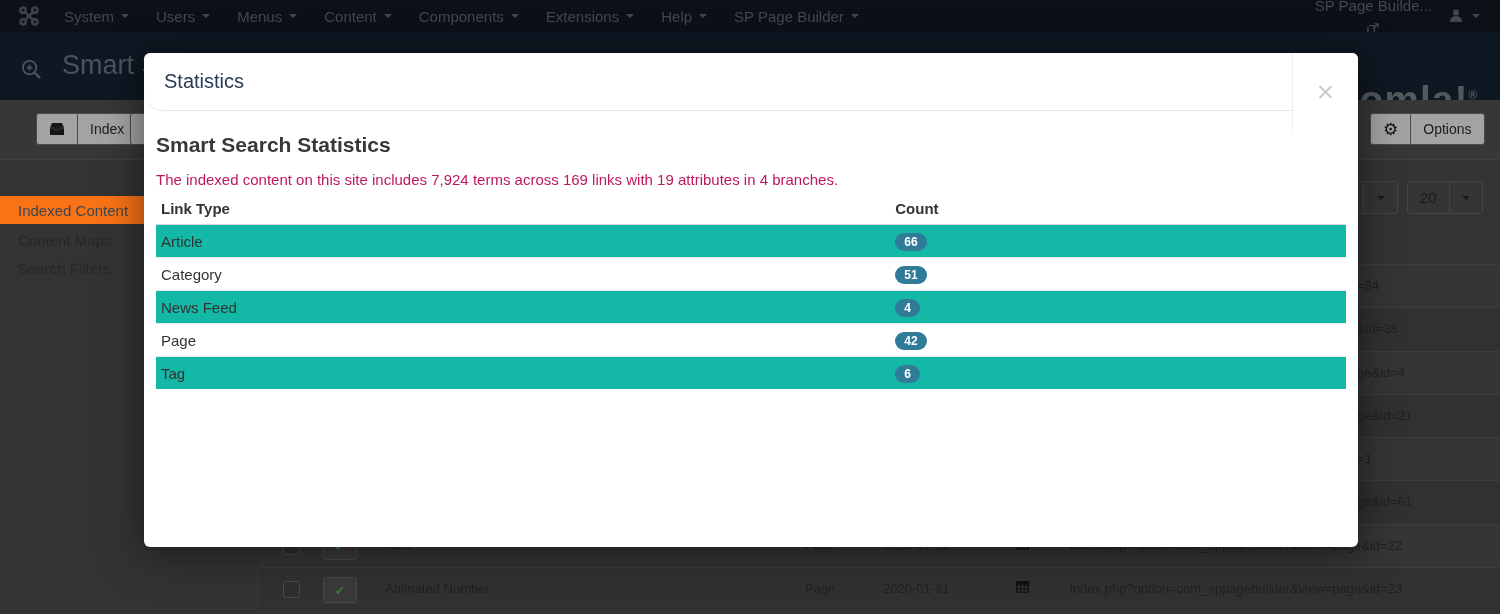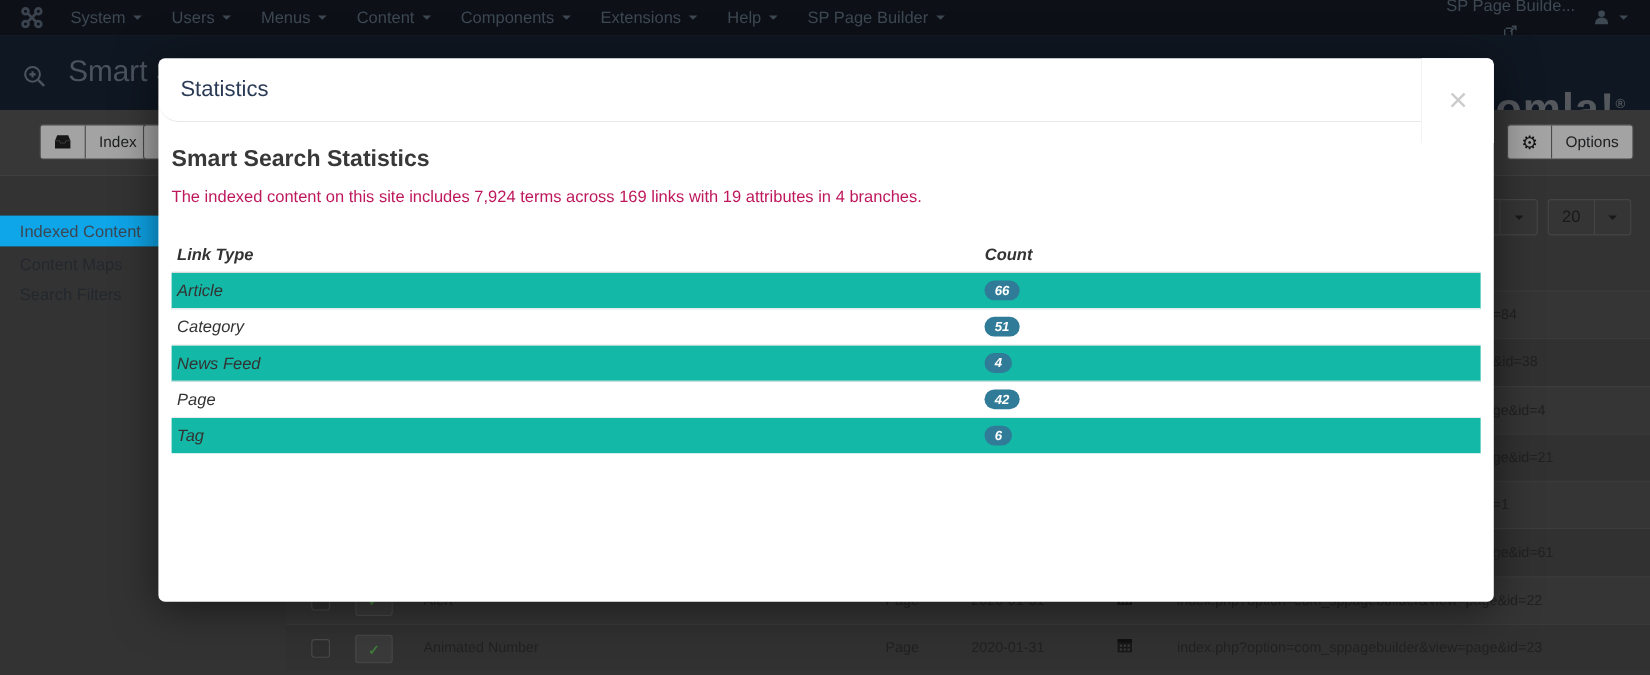--- a/index.html
+++ b/index.html
@@ -35,21 +35,21 @@
   .greenmark::before{content:"\2714";}
 
   .workspace{position:absolute;left:0;top:160px;width:1500px;height:454px;background:#333333;}
 
   .select{position:absolute;display:flex;height:33px;border:1px solid #454545;border-radius:3px;background:#353535;box-sizing:border-box;color:#191919;font-size:15px;}
   .select .val{display:flex;align-items:center;justify-content:center;padding:0 12px;}
   .select .car{display:flex;align-items:center;justify-content:center;width:33px;border-left:1px solid #454545;}
   .select .car .caret{border-top-color:#191919;}
 
   .side-item{position:absolute;left:0;width:260px;height:28px;display:flex;align-items:center;padding-left:18px;box-sizing:border-box;font-size:15px;color:#24282d;cursor:default;}
-  .side-item.active{background:#0ea5e9;color:#3b4754;}
+  .side-item.active{background:#f97316;color:#3b4754;}
 
   .bg-rows{position:absolute;left:260px;top:104px;width:1240px;height:350px;}
   .bg-row{position:relative;height:43.3px;border-top:1px solid #3d3d3d;box-sizing:border-box;font-size:13px;color:#212121;}
   .bg-row:nth-child(odd){background:#353535;}
   .bg-row:nth-child(even){background:#313131;}
   .frag{position:absolute;left:1097px;top:13px;white-space:nowrap;}
   .cb{position:absolute;left:23px;top:13px;width:15px;height:15px;border:1px solid #4a4a4a;border-radius:3px;background:#2f2f2f;}
   .rowbtn{position:absolute;left:63px;top:9px;width:32px;height:24px;border:1px solid #4a4a4a;border-radius:3px;background:#3a3a3a;display:flex;align-items:center;justify-content:center;}
   .rowbtn .chk{color:#3e7a3c;font-size:13px;}
   .rowbtn .chk::before{content:"\2713";font-weight:bold;}
@@ -62,21 +62,21 @@
   
   .modal{position:absolute;left:144px;top:53px;width:1214px;height:494px;background:#ffffff;border-radius:6px;
          box-shadow:0 6px 40px rgba(0,0,0,0.5);}
   .modal-header{position:relative;height:58px;border-bottom:1px solid #e9e9e9;display:flex;align-items:center;padding-left:20px;box-sizing:border-box;border-radius:19px;}
   .modal-title{font-size:20px;color:#2a3a55;font-weight:500;}
   .modal-close{position:absolute;top:0;right:0;width:65px;height:77px;background:#fff;border-left:1px solid #ececec;border-top-right-radius:6px;
                display:flex;align-items:center;justify-content:center;font-size:30px;color:#cccccc;cursor:pointer;line-height:1;}
   .modal-body{padding:4px 12px 0 12px;}
   .stats-heading{margin:18px 0 0 0;font-size:21px;font-weight:bold;color:#383838;}
   .stats-summary{margin:14px 0 0 0;font-size:15px;color:#be185d;}
-  .stats-table{width:100%;border-collapse:collapse;margin-top:28px;font-size:15px;color:#333333;font-style:italic;}
+  .stats-table{width:100%;border-collapse:collapse;margin-top:5px;font-size:15px;color:#333333;}
   .stats-table th{text-align:left;font-weight:bold;padding:7px 5px;border-bottom:1px solid #d8d8d8;}
   .stats-table th.col-type{width:61.7%;}
   .stats-table td{padding:6px 5px;border-top:1px solid #ebebeb;height:20px;}
   .stats-table tr.stripe td{background:#14b8a6;}
   .stats-table tr.total-row td{font-weight:bold;}
   .badge{display:inline-block;background:#2f7b98;color:#ffffff;font-size:12px;font-weight:bold;
          padding:3px 9px;border-radius:11px;line-height:1;}
 
   svg{display:block;}
 </style>

